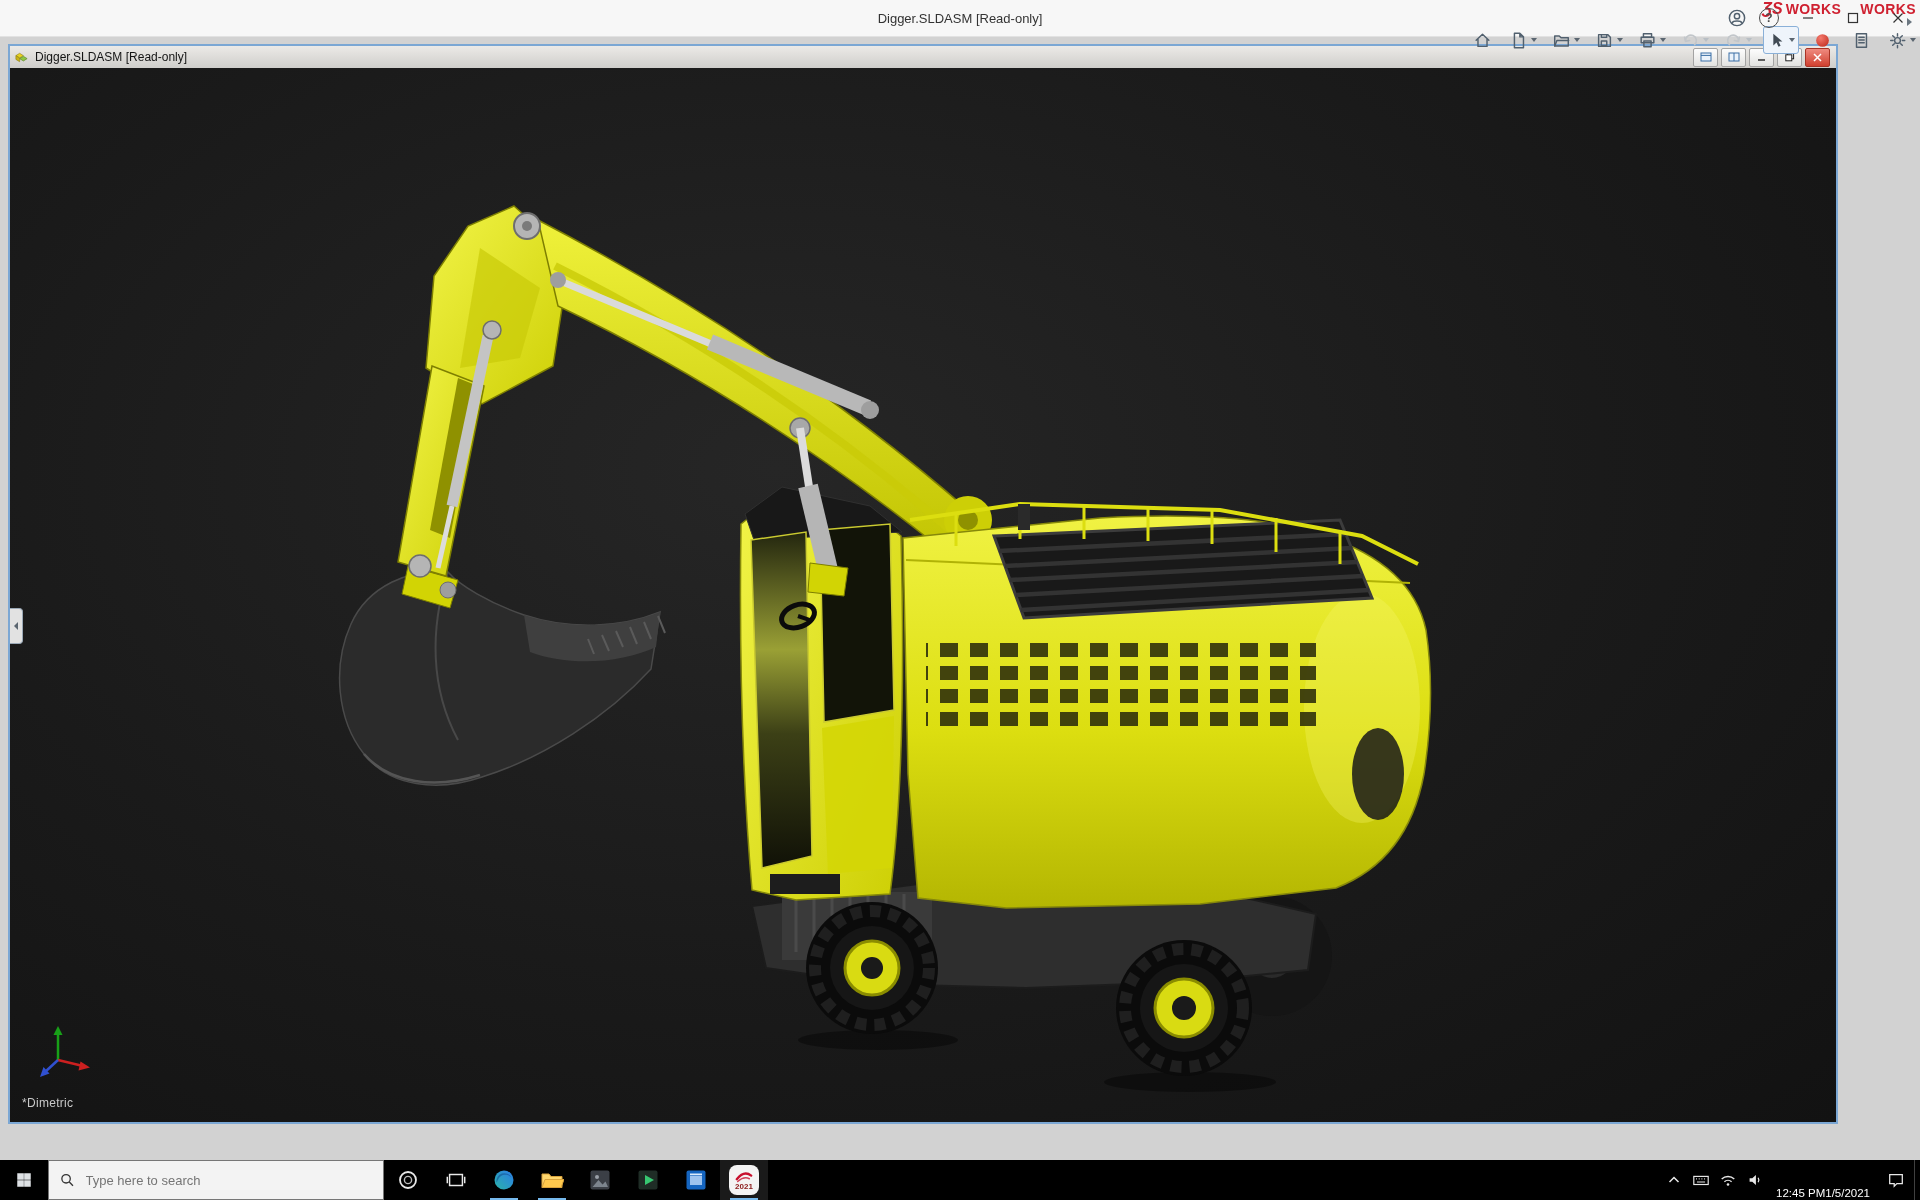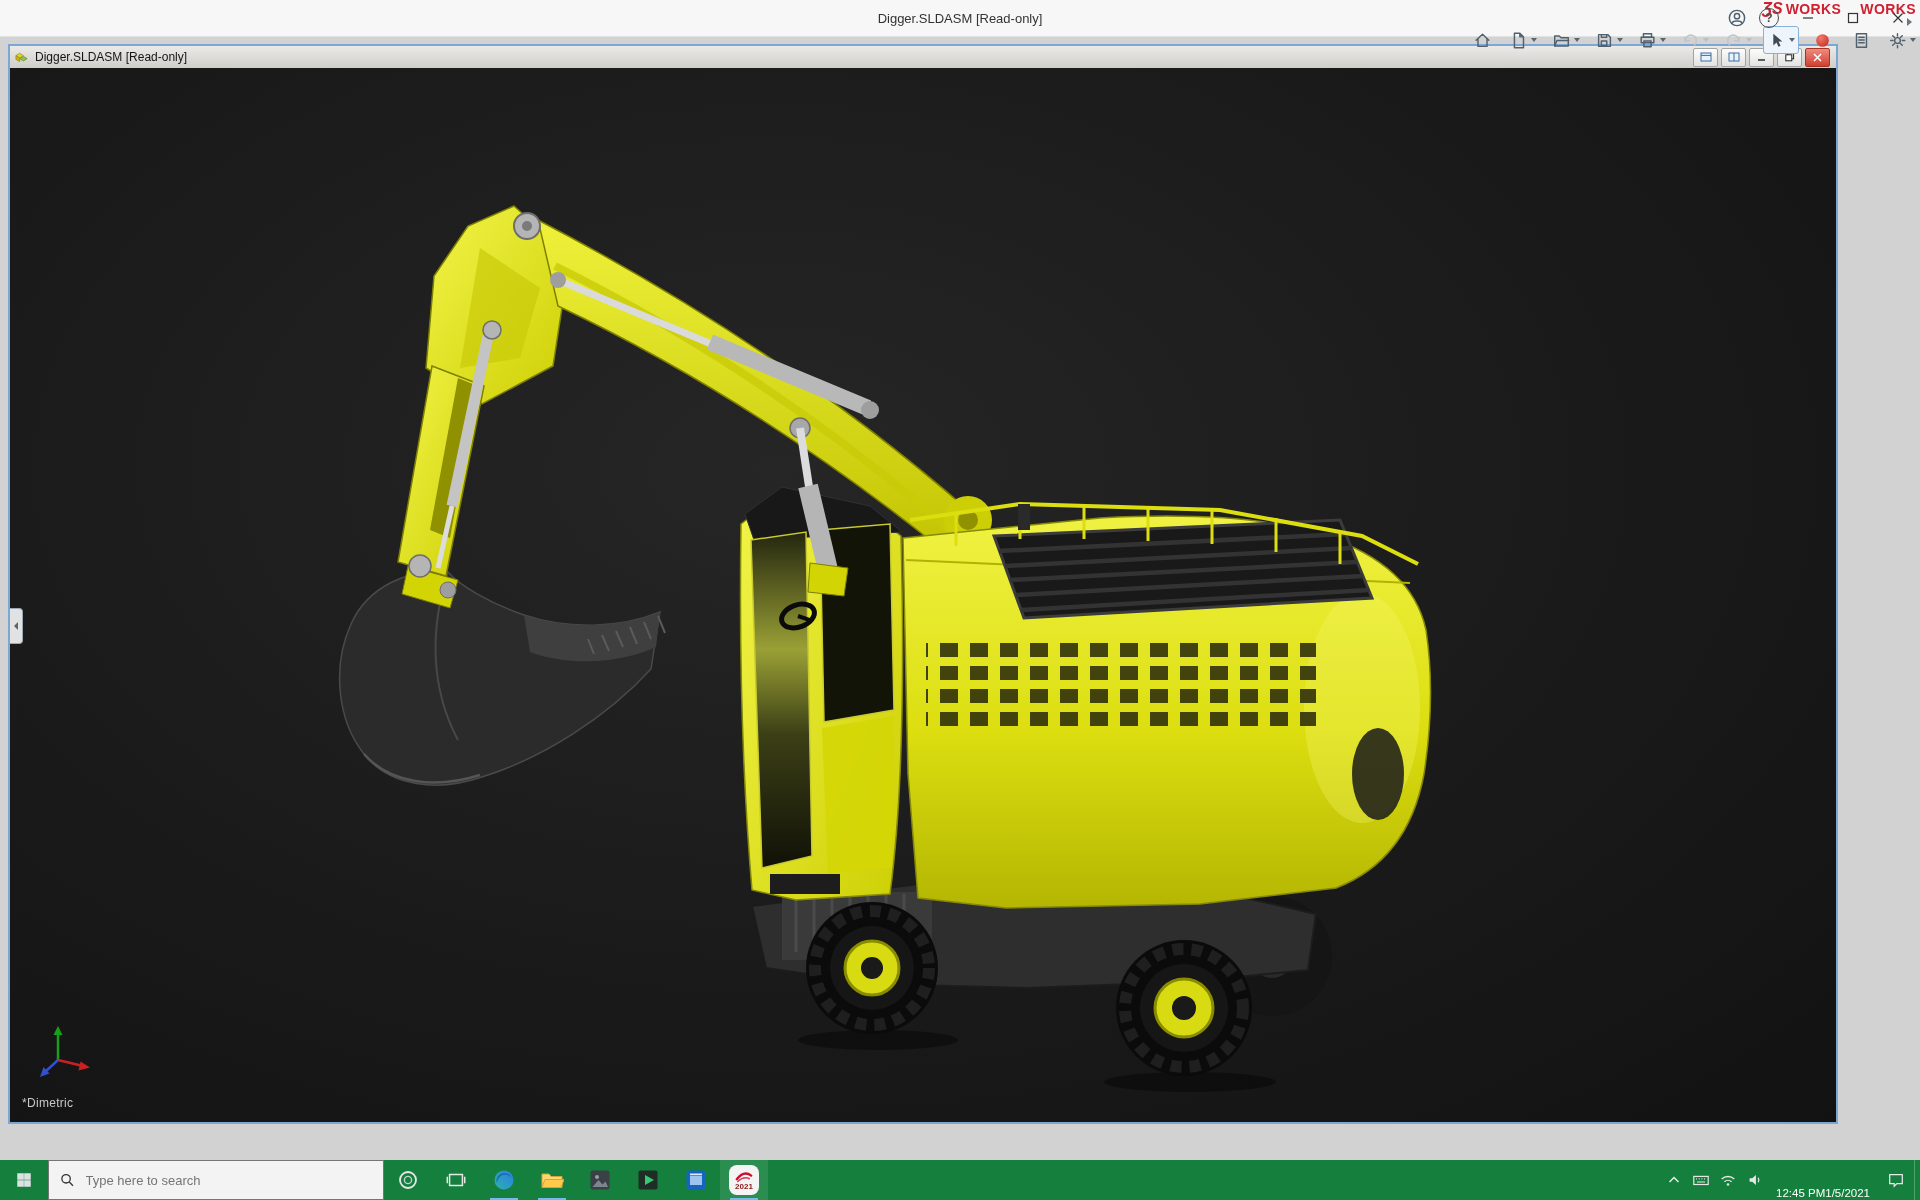--- a/index.html
+++ b/index.html
@@ -48,21 +48,21 @@
   .viewport svg.model{position:absolute;left:0;top:0;width:1826px;height:1054px;}
   .view-label{position:absolute;left:12px;bottom:12px;font-size:12px;color:#c9c9c9;letter-spacing:.3px;}
   .triad{position:absolute;left:18px;bottom:32px;width:70px;height:70px;}
   .fm-tab{position:absolute;left:0;top:540px;width:12px;height:34px;background:#e2e2e2;
     border:1px solid #9aa8b6;border-left:none;border-radius:0 4px 4px 0;
     display:flex;align-items:center;justify-content:center;}
   .fm-tab .arrow{width:0;height:0;border-top:4px solid transparent;border-bottom:4px solid transparent;
     border-right:4px solid #5a6570;}
 
   
-  .taskbar{position:absolute;left:0;right:0;bottom:0;height:40px;background:#15803d;
+  .taskbar{position:absolute;left:0;right:0;bottom:0;height:40px;background:#000000;
     display:flex;align-items:stretch;z-index:40;}
   .tb-start{width:48px;display:flex;align-items:center;justify-content:center;}
   .tb-search{width:336px;background:#f3f3f3;border:1px solid #767676;box-sizing:border-box;
     display:flex;align-items:center;gap:9px;padding:0 11px;}
   .tb-search input{border:none;background:transparent;outline:none;width:100%;
     font-size:13px;color:#444;font-family:"Liberation Sans",sans-serif;}
   .tb-app{width:48px;display:flex;align-items:center;justify-content:center;position:relative;}
   .tb-app.running::after{content:"";position:absolute;left:10px;right:10px;bottom:0;height:2px;background:#76b9ed;}
   .tb-app.active-app{background:rgba(255,255,255,.10);}
   .sw-tile{width:30px;height:30px;background:#f4f4f4;border-radius:8px;display:flex;flex-direction:column;

